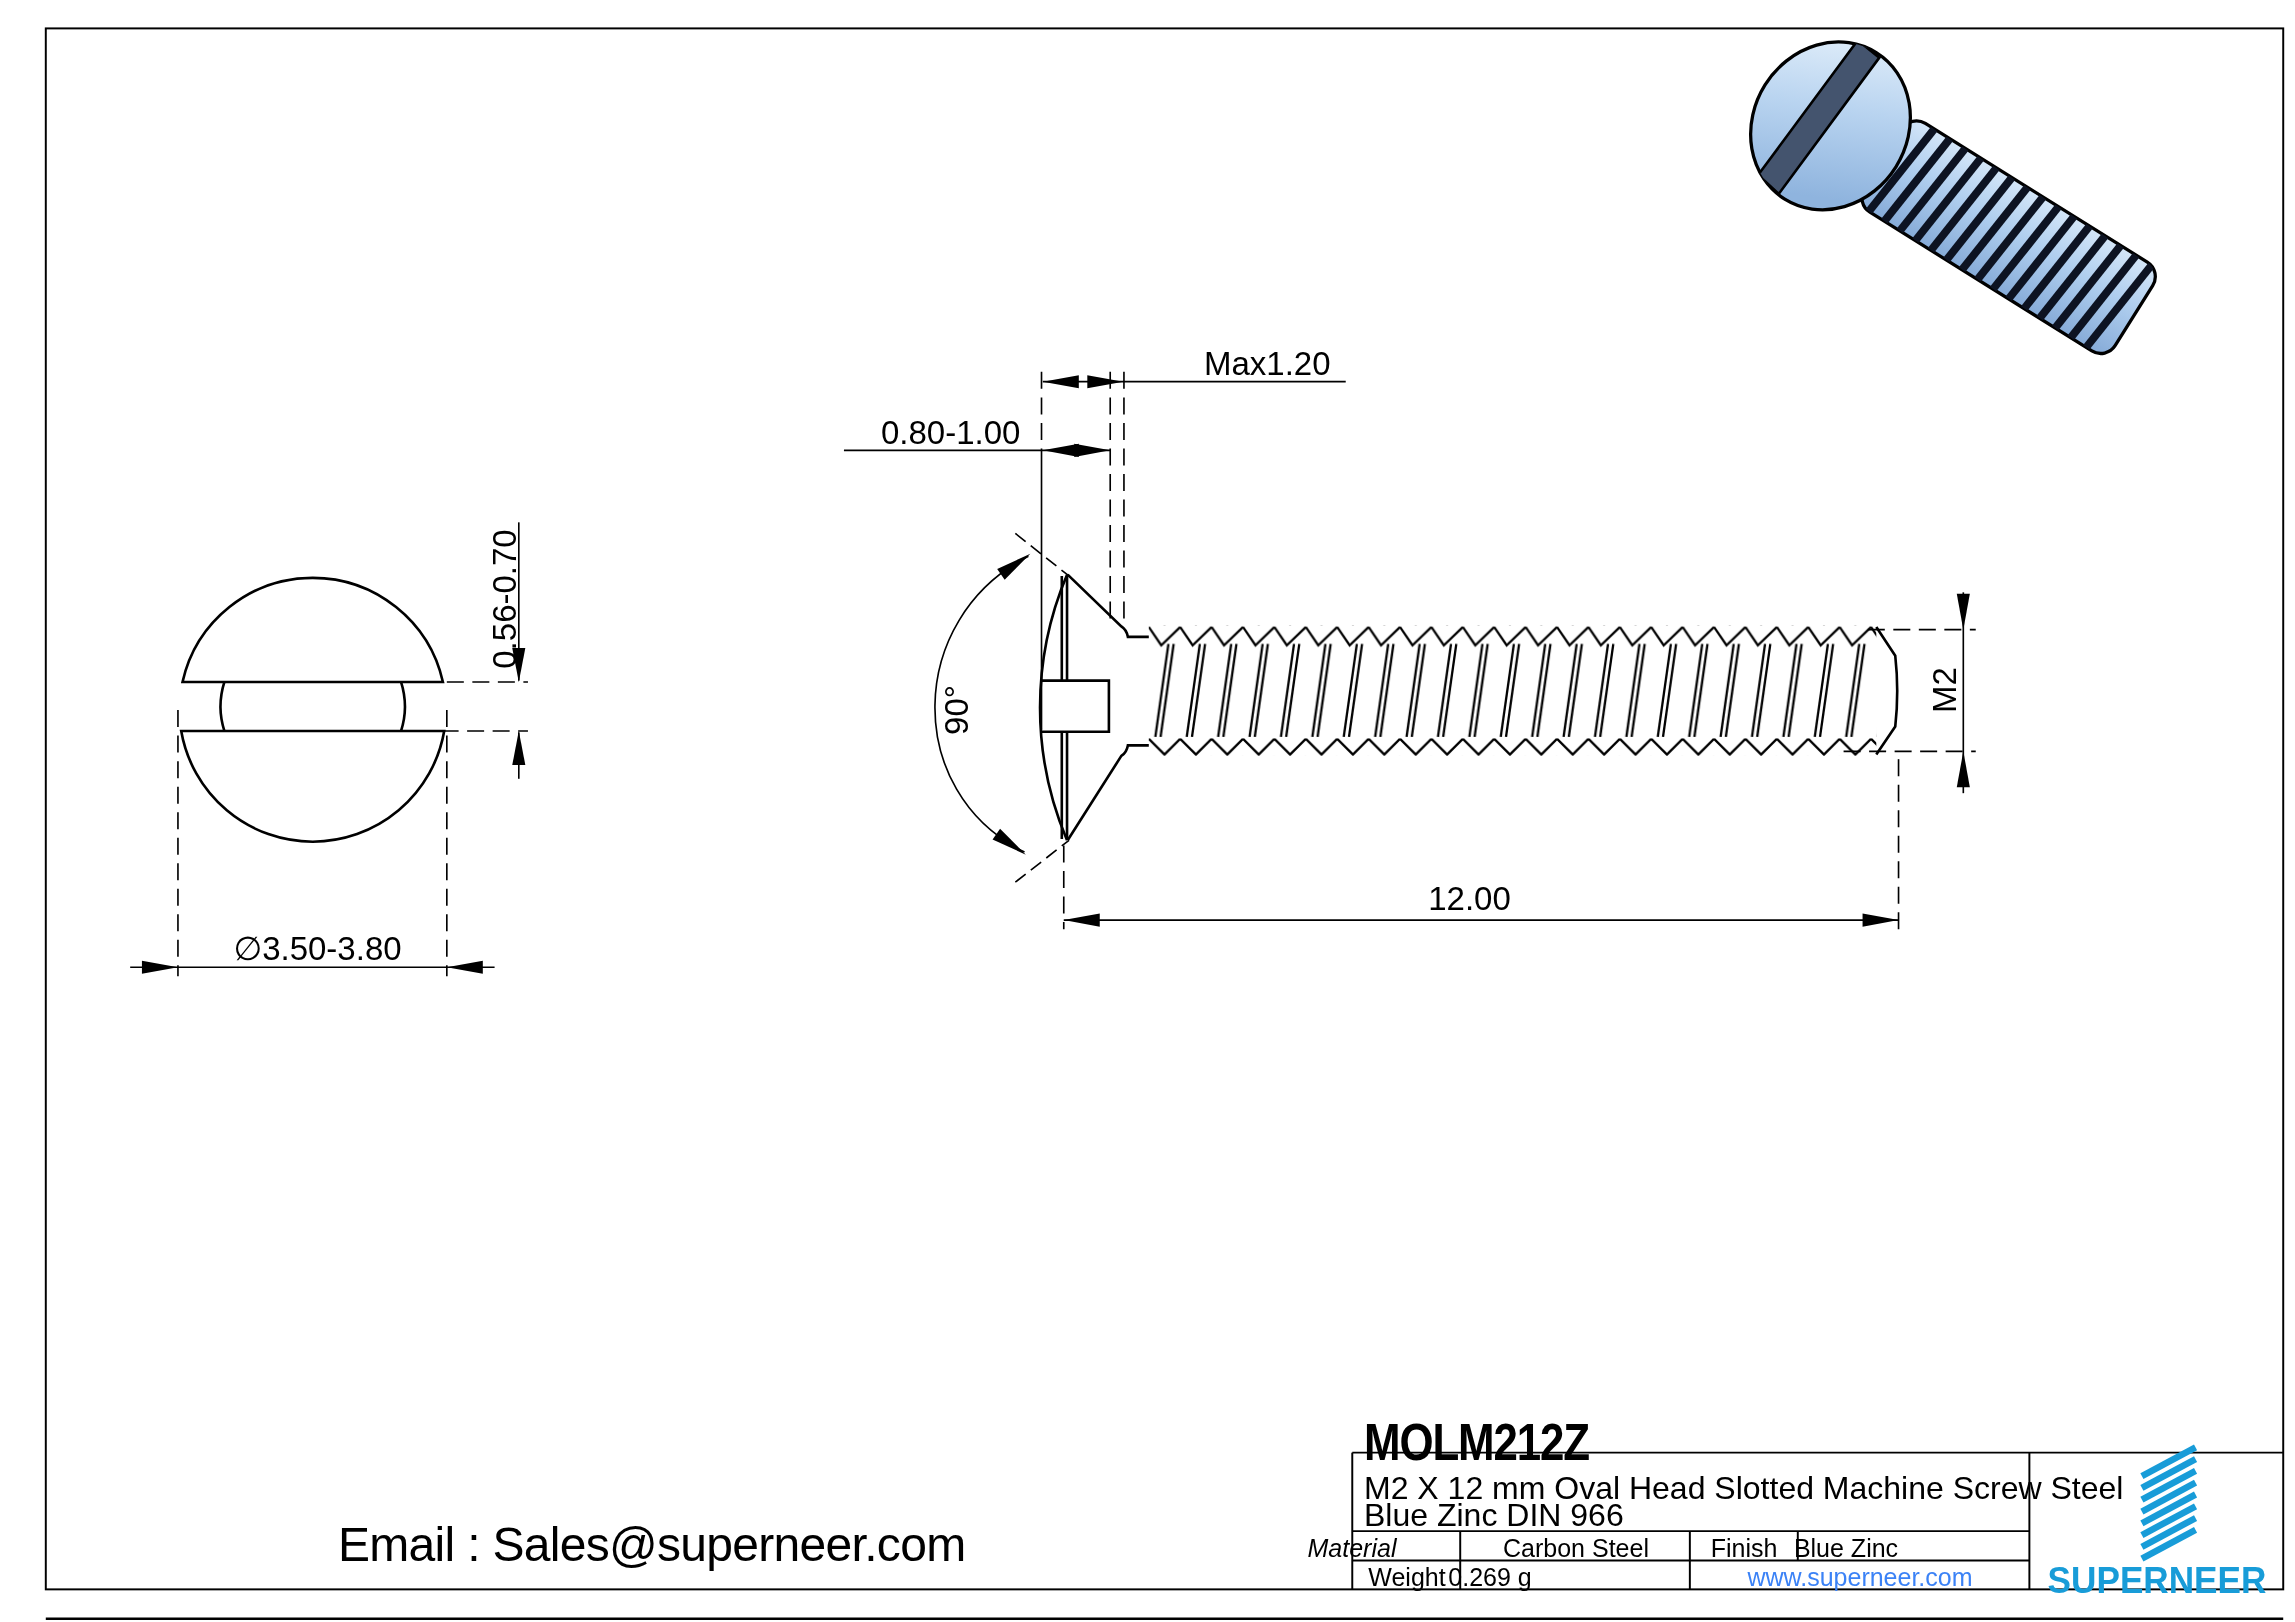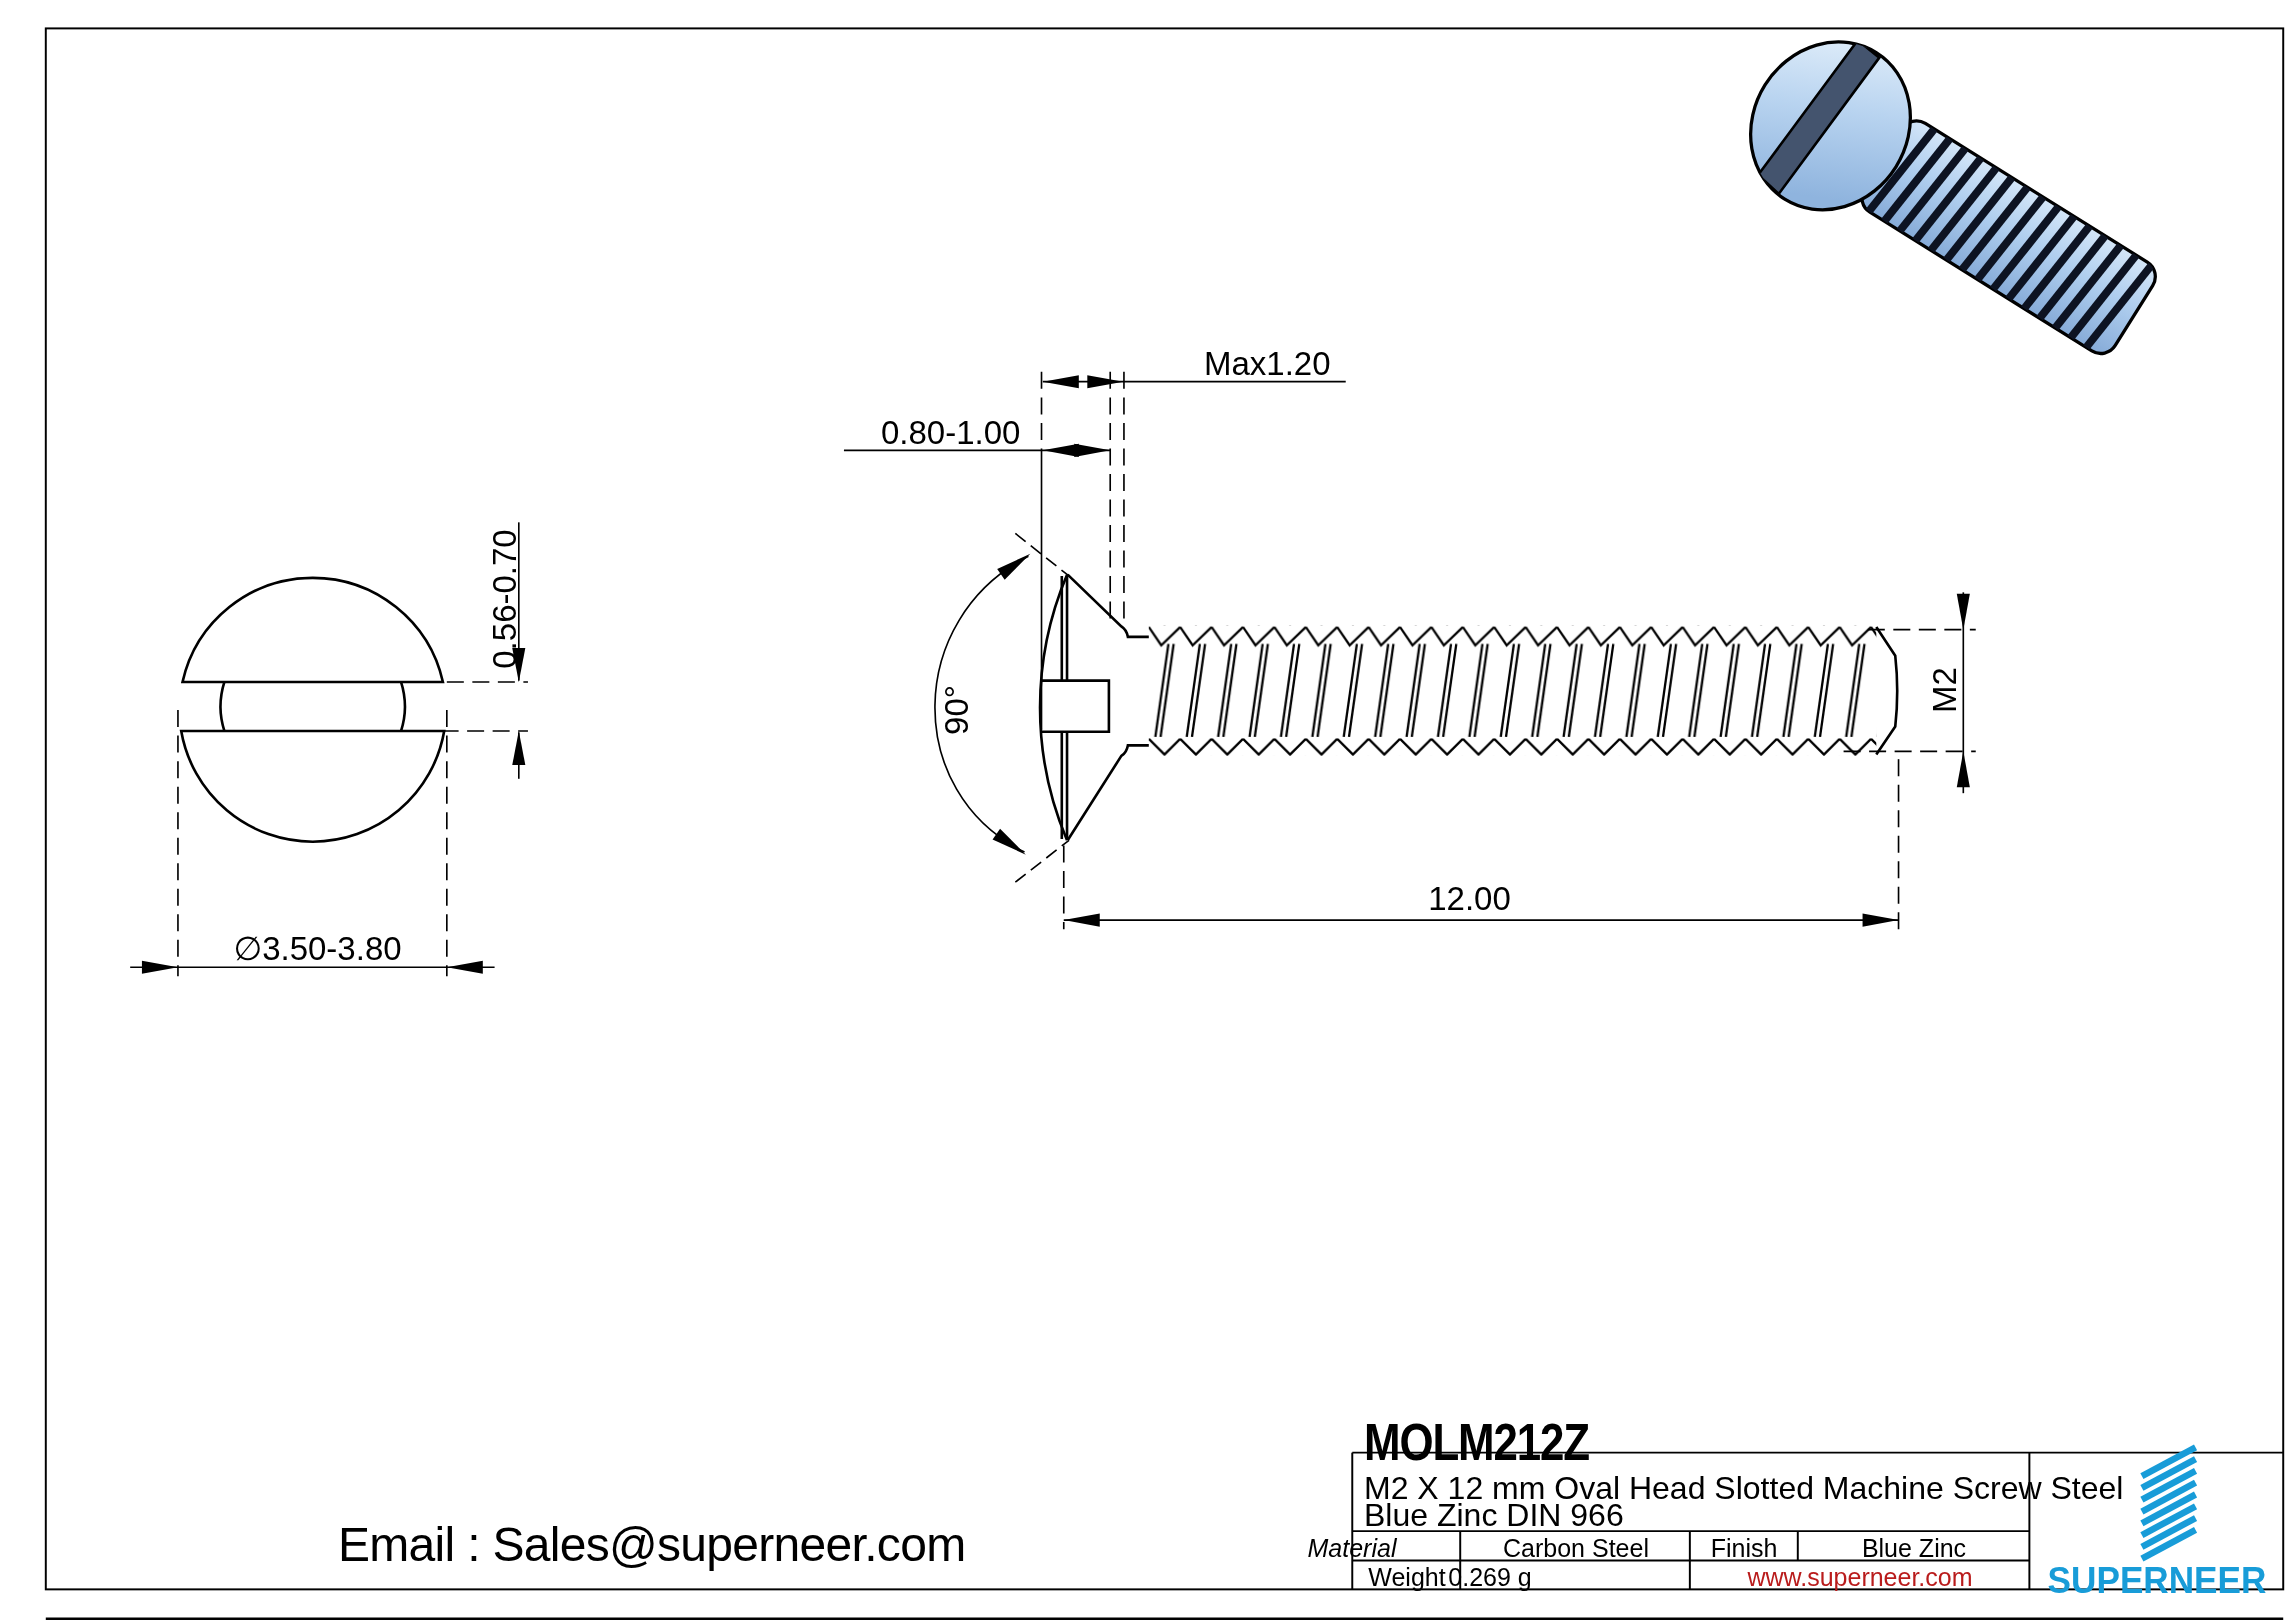--- a/index.html
+++ b/index.html
@@ -189,20 +189,20 @@
 
 <div class="lbl email" style="left:302px;top:1517px;margin-left:36px;">Email : Sales@superneer.com</div>
 
 <div class="lbl tb-part" style="left:1364px;top:1413px;">MOLM212Z</div>
 <div class="lbl tb-desc" style="left:1364px;top:1470px;">M2 X 12 mm  Oval Head Slotted Machine Screw Steel</div>
 <div class="lbl tb-desc" style="left:1364px;top:1497px;">Blue Zinc DIN 966</div>
 
 <div class="lbl tb-cell ctr" style="left:1306px;top:1534px;width:92px;font-style:italic;">Material</div>
 <div class="lbl tb-cell ctr" style="left:1461px;top:1534px;width:230px;">Carbon Steel</div>
 <div class="lbl tb-cell ctr" style="left:1690px;top:1534px;width:108px;">Finish</div>
-<div class="lbl tb-cell ctr" style="left:1798px;top:1534px;width:232px;">Blue Zinc</div>
+<div class="lbl tb-cell ctr" style="left:1730px;top:1534px;width:232px;">Blue Zinc</div>
 <div class="lbl tb-cell ctr" style="left:1353px;top:1563px;width:108px;">Weight</div>
 <div class="lbl tb-cell ctr" style="left:1375px;top:1563px;width:230px;">0.269 g</div>
-<div class="lbl tb-link ctr" style="left: 1690px; top: 1563px; width: 340px; color: #b91c1c;">www.superneer.com</div>
+<div class="lbl tb-link ctr" style="left: 1690px; top: 1563px; width: 340px; color: #3b82f6;">www.superneer.com</div>
 <div class="lbl tb-brand ctr" style="left: 2030px; top: 1560px; width: 254px; color: rgb(24, 156, 216);">SUPERNEER</div>
 
 </div>
 
 
 </body></html>

